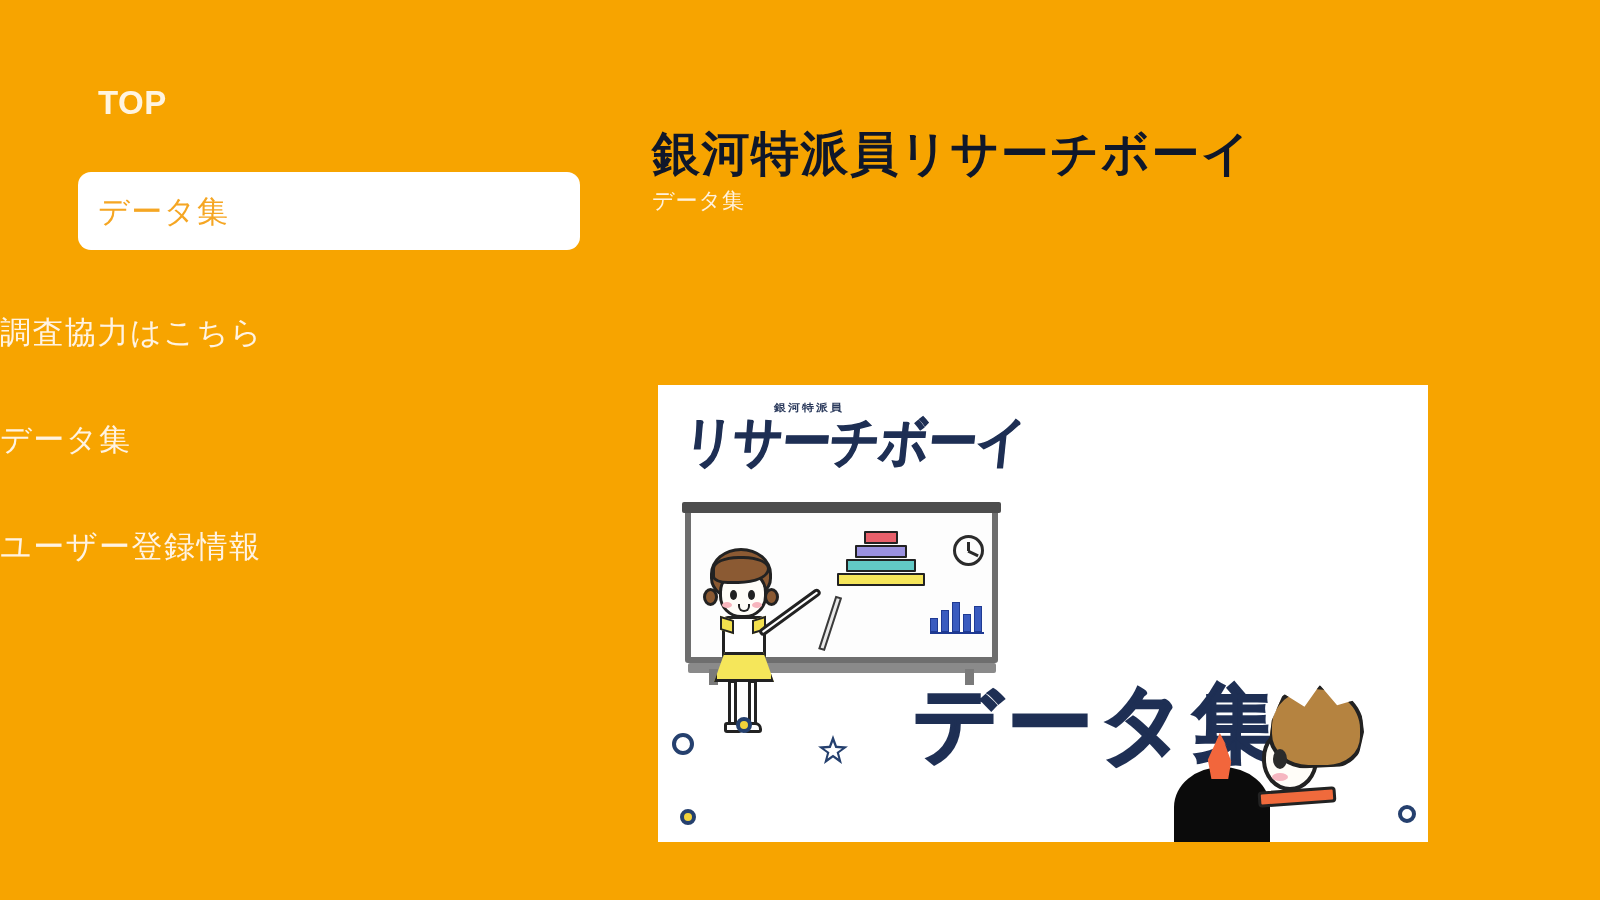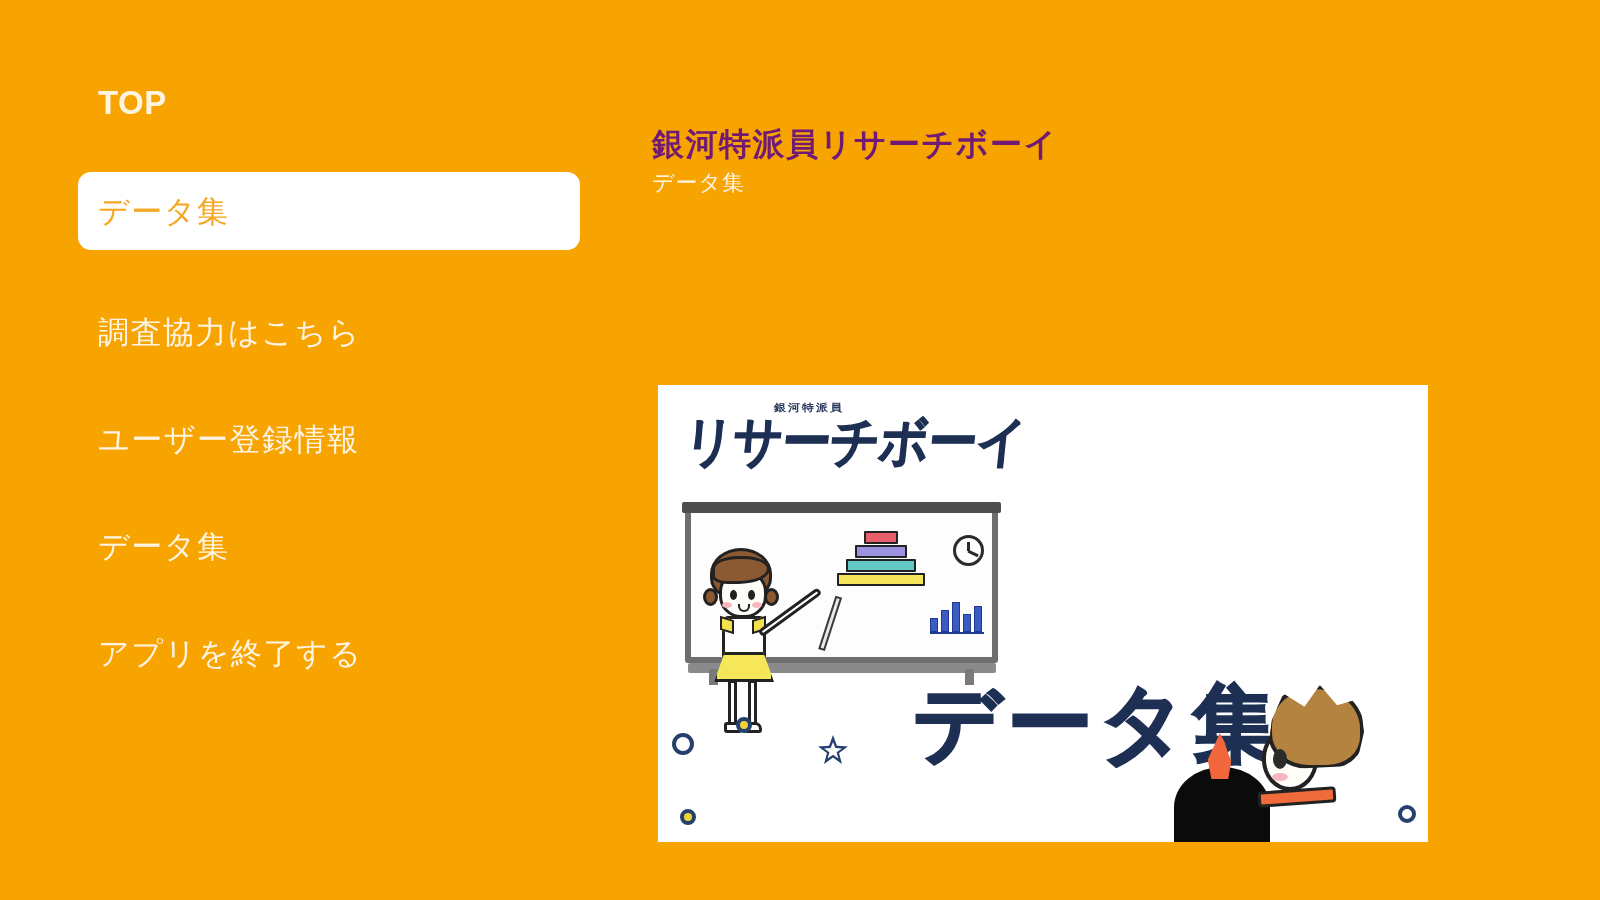--- a/index.html
+++ b/index.html
@@ -31,21 +31,20 @@
     width: 620px;
     list-style: none;
   }
   .nav-item {
     position: relative;
     height: 107px;
     display: flex;
     align-items: center;
   }
   .nav-item .nav-label {
-    padding-left: 98px;
     font-size: 31px;
     font-weight: 500;
     color: #FFF3E2;
     letter-spacing: 1.5px;
     line-height: 1;
     white-space: nowrap;
   }
   .nav-item.selected {
     height: 78px;
     margin-bottom: 29px;
@@ -74,23 +73,23 @@
     color: #FFF6EA;
     letter-spacing: 1px;
   }
 
   
   #header {
     position: absolute;
     left: 652px; top: 126px;
   }
   .header-title {
-    font-size: 32px;
+    font-size: 48px;
     font-weight: 600;
-    color: #701a75;
+    color: #0f172a;
     letter-spacing: 1.5px;
     line-height: 1.15;
     white-space: nowrap;
   }
   .header-subtitle {
     margin-top: 9px;
     font-size: 22px;
     font-weight: 500;
     color: #FFF2DE;
     letter-spacing: 1px;
@@ -374,30 +373,27 @@
 
     <li class="nav-item selected">
       <span class="nav-pill"></span>
       <span class="nav-label">データ集</span>
     </li>
 
     <li class="nav-item">
       <span class="nav-label">調査協力はこちら</span>
     </li>
 
-    <li class="nav-item">
-      <span class="nav-label">ユーザー登録情報</span>
-    </li>
 
     <li class="nav-item">
       <span class="nav-label">データ集</span>
     </li>
 
     <li class="nav-item">
-      <span class="nav-label">アプリを終了する</span>
+      <span class="nav-label">ユーザー登録情報</span>
     </li>
 
   </ul>
 
 
 </nav>
 
 <header id="header">
   <div class="header-title">銀河特派員リサーチボーイ</div>
   <div class="header-subtitle">データ集</div>

